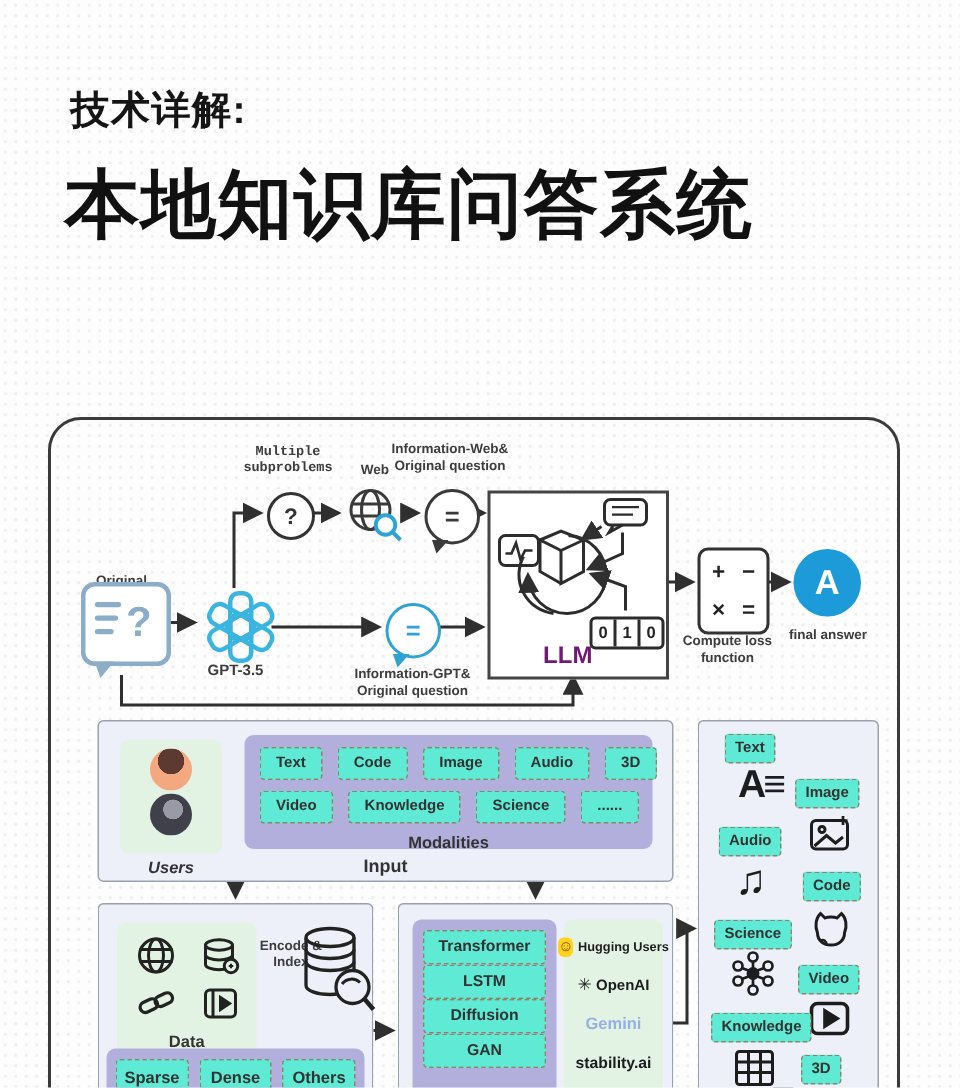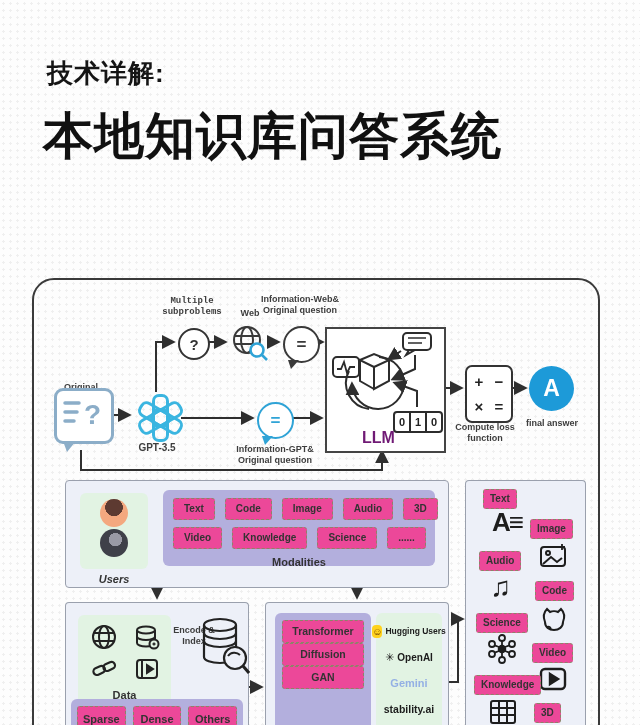--- a/index.html
+++ b/index.html
@@ -36,21 +36,21 @@
   .llm-label{position:absolute;left:0;right:14px;bottom:4px;text-align:center;font-size:16px;font-weight:800;color:#701a75;}
   .compute-box{left:431px;top:85px;width:40px;height:50px;border:2.5px solid #333;border-radius:7px;background:#fff;
     display:grid;grid-template-columns:1fr 1fr;align-items:center;justify-items:center;padding:2px;}
   .compute-box span{font-size:15px;font-weight:800;color:#222;line-height:1;}
   .a-circle{left:495px;top:86px;width:45px;height:45px;border-radius:50%;background:#1d9ad8;
     display:flex;align-items:center;justify-content:center;font-size:23px;font-weight:800;color:#fff;}
   
   .panel{background:#edf0f8;border:1.5px solid #9aa0ad;border-radius:4px;}
   .green-box{background:#e2f3e3;border-radius:6px;}
   .purple-box{background:#b3afdd;border-radius:6px;}
-  .chip{background:#ec4899;border:1px dashed #8d8468;border-radius:3px;color:#333;
+  .chip{background:#5eead4;border:1px dashed #8d8468;border-radius:3px;color:#333;
     display:flex;align-items:center;justify-content:center;font-size:10px;font-weight:600;line-height:1;text-align:center;}
   .seclbl{font-size:11px;font-weight:700;color:#333;text-align:center;}
   
   .input-box{left:31px;top:200px;width:382px;height:106px;}
   .users-box{left:14px;top:12px;width:68px;height:76px;}
   .avatar{position:absolute;left:50%;width:28px;height:28px;margin-left:-14px;border-radius:50%;}
   .avatar1{top:6px;background:radial-gradient(circle at 50% 30%,#5d3a31 0 36%,transparent 37%),#f4a87f;}
   .avatar2{top:36px;background:radial-gradient(circle at 55% 38%,#9a9aa6 0 28%,transparent 29%),#3f4049;}
   .mod-box{left:97px;top:9px;width:272px;height:76px;padding:8px 10px 0 10px;box-sizing:border-box;}
   .mod-row{display:flex;gap:10px;margin-bottom:7px;}
@@ -228,20 +228,21 @@
           <span class="chip">3D</span>
         </div>
         <div class="mod-row">
           <span class="chip">Video</span>
           <span class="chip">Knowledge</span>
           <span class="chip">Science</span>
           <span class="chip">......</span>
         </div>
         <div class="seclbl">Modalities</div>
       </div>
+      <div class="abs seclbl" style="left:0;right:0;bottom:3px;font-size:12px;">Input</div>
     </div>
 
     <div class="abs panel data-panel">
       <div class="abs green-box data-box">
         <div class="icon-grid">
           <svg width="28" height="28">
             <g stroke="#222" stroke-width="2" fill="none">
               <circle cx="14" cy="14" r="11"></circle>
                 <ellipse cx="14" cy="14" rx="5" ry="11"></ellipse>
               <line x1="3" y1="10" x2="25" y2="10"></line>
@@ -290,20 +291,21 @@
       <div class="abs purple-box retr-strip">
         <span class="chip">Sparse</span>
         <span class="chip">Dense</span>
         <span class="chip">Others</span>
       </div>
     </div>
 
     <div class="abs panel model-panel">
       <div class="abs purple-box arch-box">
         <div class="chip">Transformer</div>
+        <div class="chip">LSTM</div>
         <div class="chip">Diffusion</div>
         <div class="chip">GAN</div>
 
       </div>
       <div class="abs green-box prov-box">
         <div class="prov-row">
           <span class="hf-icon">☺</span>
           <span class="prov-name">Hugging Users</span>
         </div>
         <div class="prov-row">

